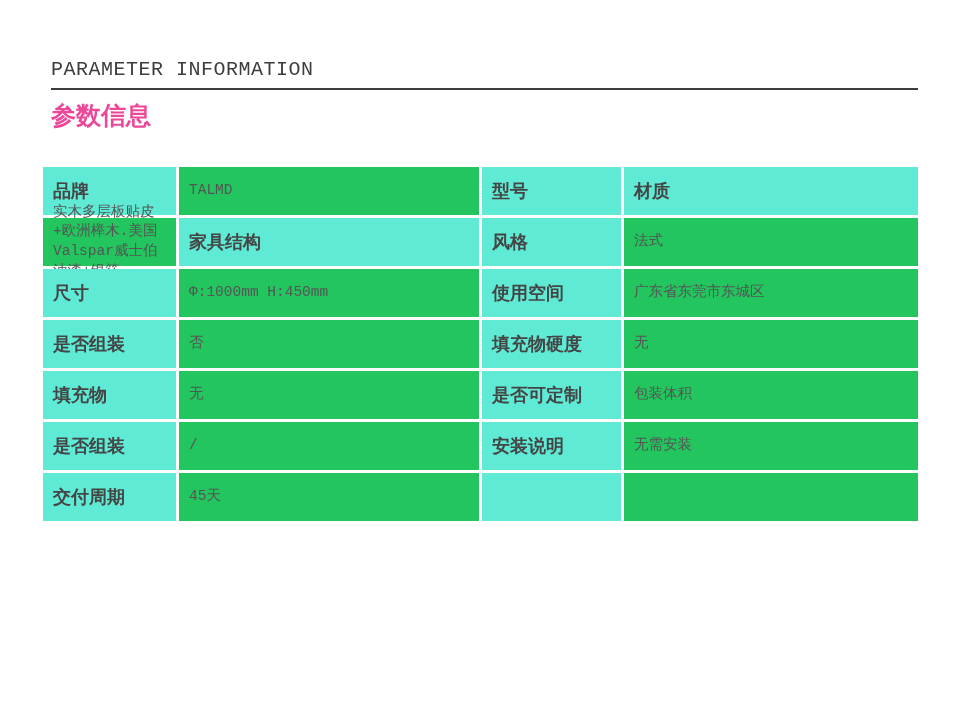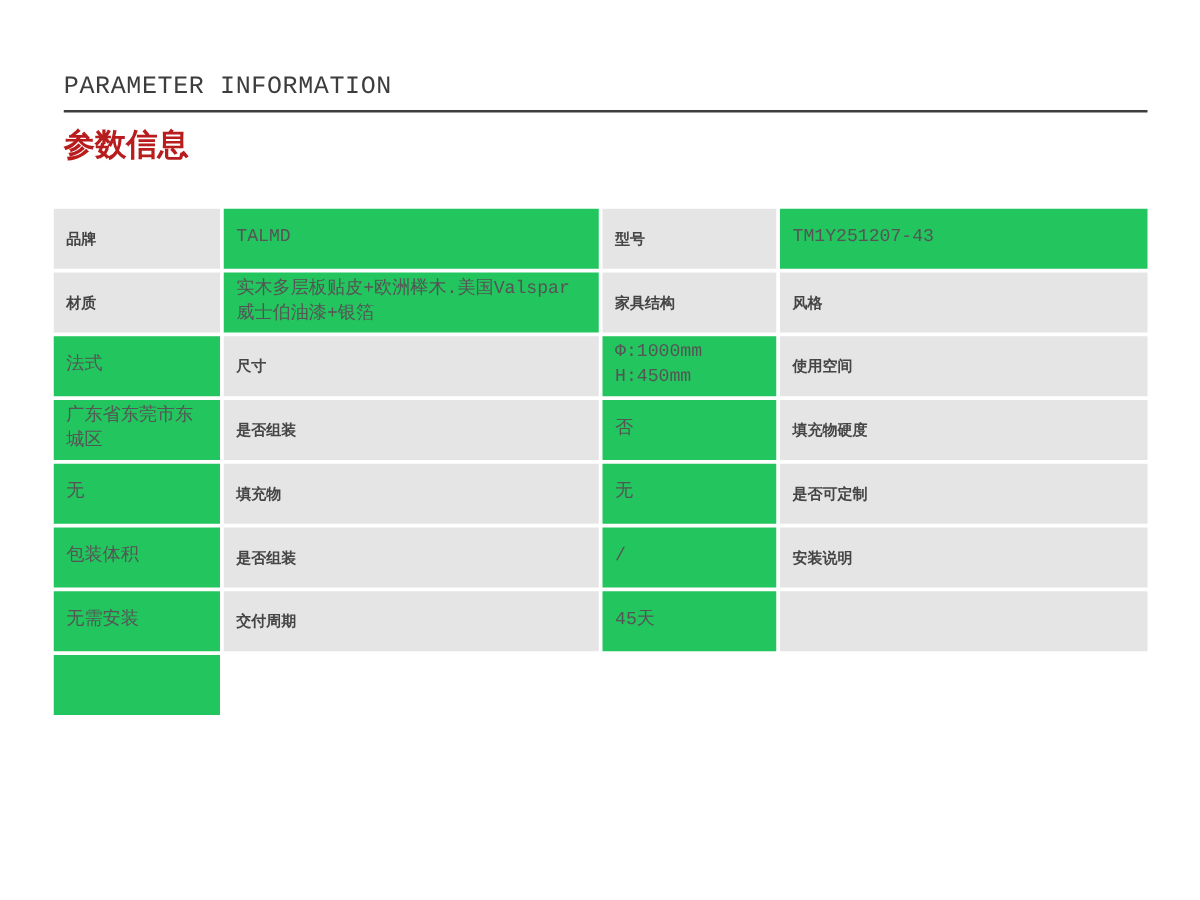--- a/index.html
+++ b/index.html
@@ -29,38 +29,38 @@
     font-weight: normal;
     letter-spacing: 0.5px;
     color: #3d3d3d;
     white-space: nowrap;
   }
   .title-cn {
     margin: 9px 0 0 8px;
     font-family: "Liberation Sans", sans-serif;
     font-size: 25px;
     font-weight: bold;
-    color: #b91c1c;
+    color: #ec4899;
   }
   .param-grid {
     margin-top: 35px;
     display: grid;
     grid-template-columns: 133px 300px 139px 294px;
     grid-auto-rows: 48px;
     gap: 3px;
   }
   .cell {
     display: flex;
     align-items: center;
     box-sizing: border-box;
   }
   .lab {
-    background: #e5e5e5;
+    background: #5eead4;
     padding: 2px 8px 2px 10px;
-    font-size: 12px;
+    font-size: 18px;
     font-weight: bold;
     color: #454545;
     text-align: center;
   }
   .val {
     background: #22c55e;
     padding: 2px 10px 2px 10px;
     font-family: "Liberation Mono", "Liberation Sans", sans-serif;
     font-size: 14.5px;
     font-weight: normal;
@@ -77,21 +77,20 @@
     <div class="title-block">
       <h1 class="title-en">PARAMETER INFORMATION</h1>
     </div>
     <h2 class="title-cn">参数信息</h2>
 
     <div class="param-grid">
 
       <div class="cell lab">品牌</div>
       <div class="cell val">TALMD</div>
       <div class="cell lab">型号</div>
-      <div class="cell val">TM1Y251207-43</div>
 
       <div class="cell lab">材质</div>
       <div class="cell val">实木多层板贴皮+欧洲榉木.美国Valspar威士伯油漆+银箔</div>
       <div class="cell lab">家具结构</div>
 
       <div class="cell lab">风格</div>
       <div class="cell val">法式</div>
       <div class="cell lab">尺寸</div>
       <div class="cell val">Φ:1000mm H:450mm</div>
 

